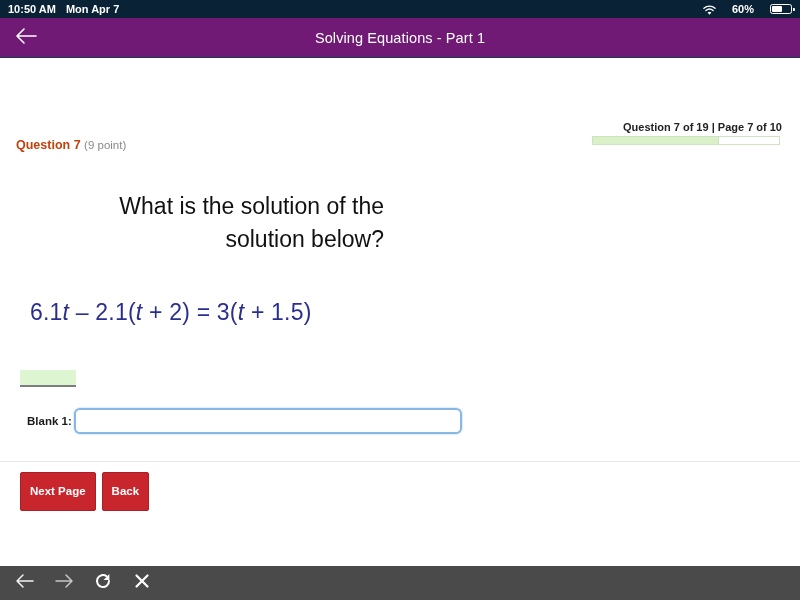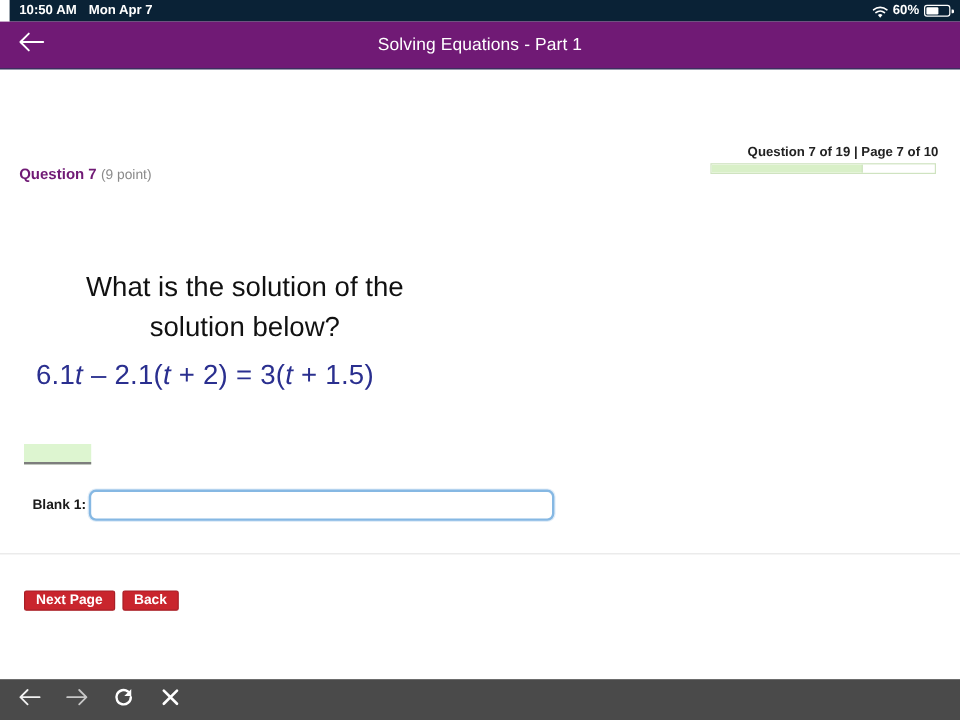--- a/index.html
+++ b/index.html
@@ -20,31 +20,30 @@
     height: 18px;
     background: #0a2236;
     color: #ffffff;
     display: flex;
     align-items: center;
     justify-content: space-between;
     padding: 4px 8px;
     font-size: 11px;
     font-weight: bold;
     box-sizing: border-box;
-    margin-left: 8px;
   }
   .status-left {
     display: flex;
     align-items: center;
     gap: 10px;
   }
   .status-right {
     display: flex;
     align-items: center;
-    gap: 4px;
+    gap: 16px;
   }
   .wifi-icon {
     display: inline-block;
     width: 13px;
     height: 11px;
     position: relative;
     top: 1px;
   }
   .battery-shell {
     width: 22px;
@@ -116,21 +115,21 @@
   
   #question-meta {
     position: absolute;
     left: 16px;
     top: 80px;
     font-size: 12.5px;
     color: #222222;
   }
   #question-meta .q-label {
     font-weight: bold;
-    color: #701a75;
+    color: #c2410c;
   }
   #question-meta .q-points {
     color: #8a8a8a;
     font-size: 11.5px;
   }
 
   
   #progress-block {
     position: absolute;
     right: 18px;
@@ -160,25 +159,24 @@
     border-right: 1px solid #cfe3c0;
     box-sizing: border-box;
   }
 
   
   #prompt {
     position: absolute;
     left: 24px;
     top: 132px;
     width: 360px;
-    text-align: center;
+    text-align: right;
     font-size: 23px;
     color: #111111;
     line-height: 33px;
-    margin-top: 33px;
   }
 
   
   #equation {
     position: absolute;
     left: 30px;
     top: 241px;
     font-size: 23px;
     font-weight: normal;
     color: #2a2f8f;
@@ -248,25 +246,24 @@
     display: flex;
     gap: 6px;
   }
   .btn {
     background: #c9252d;
     border: 1px solid #a81f26;
     color: #ffffff;
     font-size: 11.5px;
     font-weight: bold;
     font-family: "Liberation Sans", sans-serif;
-    padding: 1px 9px;
+    padding: 12px 9px;
     border-radius: 2px;
     cursor: pointer;
     line-height: 13px;
-    margin-top: 20px;
   }
 
   
   #bottom-toolbar {
     position: absolute;
     left: 0;
     bottom: 0;
     width: 800px;
     height: 34px;
     background: #4a4a4a;

